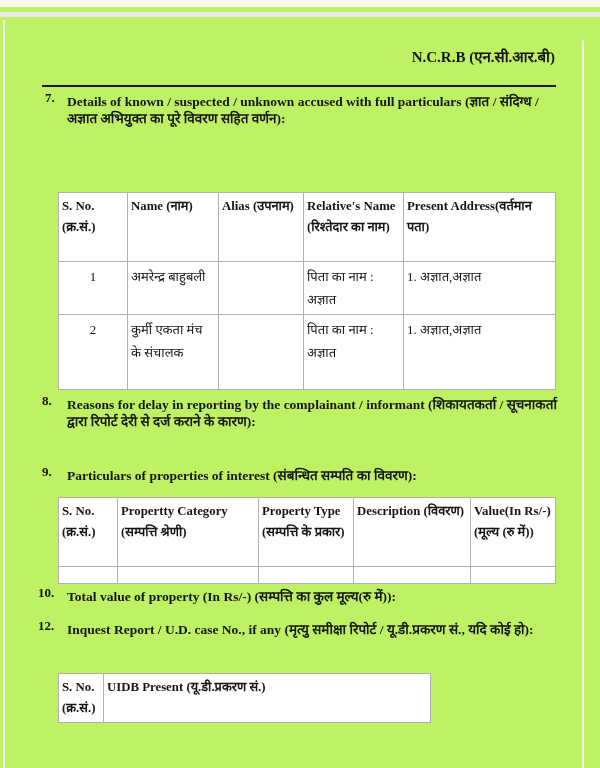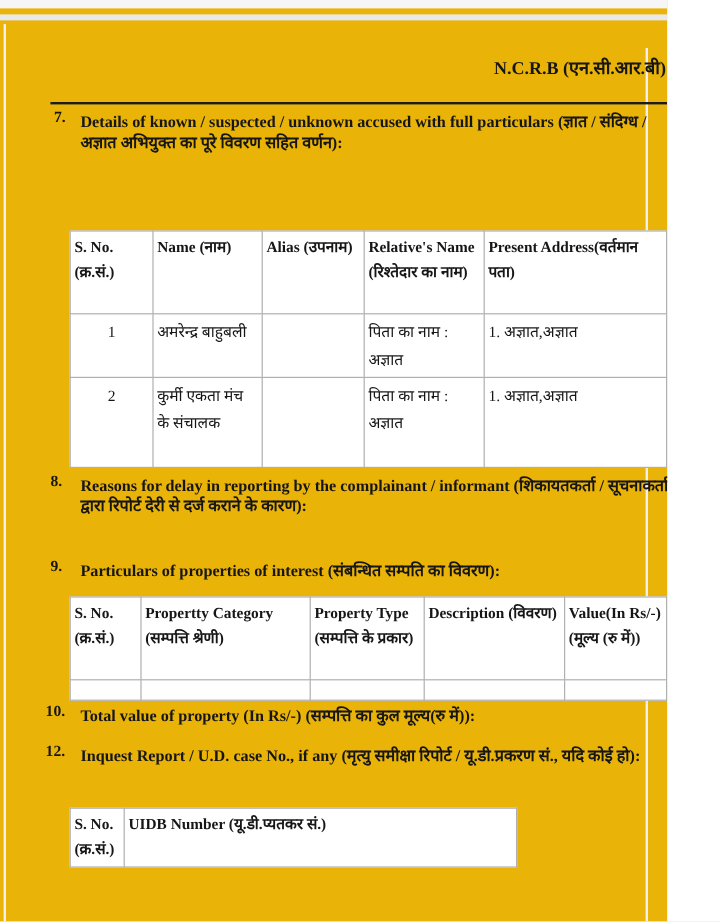--- a/index.html
+++ b/index.html
@@ -1,18 +1,18 @@
 <!DOCTYPE html>
 <html><head>
 <meta charset="utf-8">
 <style>
   * { box-sizing: border-box; margin: 0; padding: 0; }
   html, body { width: 600px; background: #ffffff; }
   body { font-family: "Liberation Serif", "DejaVu Serif", serif; color: #161616; }
-  .page { position: relative; width: 556px; height: 768px; background: #eab308; overflow: hidden; text-decoration: underline; }
+  .page { position: relative; width: 600px; height: 768px; background: #bef264; overflow: hidden; text-decoration: underline; }
 
   
   .band1 { position: absolute; top: 0; left: 0; right: 0; height: 7px; background: #f6f6f6; }
   .band2 { position: absolute; top: 12px; left: 0; right: 0; height: 5px; background: #e9e9e9; }
   .edge-left-line  { position: absolute; left: 3px;  top: 20px; bottom: 0; width: 2px; background: #f0f0f0; }
   .edge-right-line { position: absolute; right: 16px; top: 40px; bottom: 0; width: 2px; background: #efefef; }
 
   .header-title { position: absolute; top: 46px; left: 0; width: 555px; text-align: right;
                   font-size: 15px; font-weight: bold; }
   .header-rule  { position: absolute; top: 85px; left: 42px; width: 514px; height: 2px; background: #1c1c1c; }
@@ -150,18 +150,18 @@
   </div>
 
   <table class="tbl uidb">
     <colgroup>
       <col style="width:45px">
         <col style="width:327px">
     </colgroup>
     <tbody>
         <tr class="hdr">
       <th>S. No. (क्र.सं.)</th>
-      <th>UIDB Number (यू.डी.प्यतकर सं.)</th>
+      <th>UIDB Present (यू.डी.प्रकरण सं.)</th>
     </tr>
   </tbody>
     </table>
 
 </div>
 
 </body></html>

